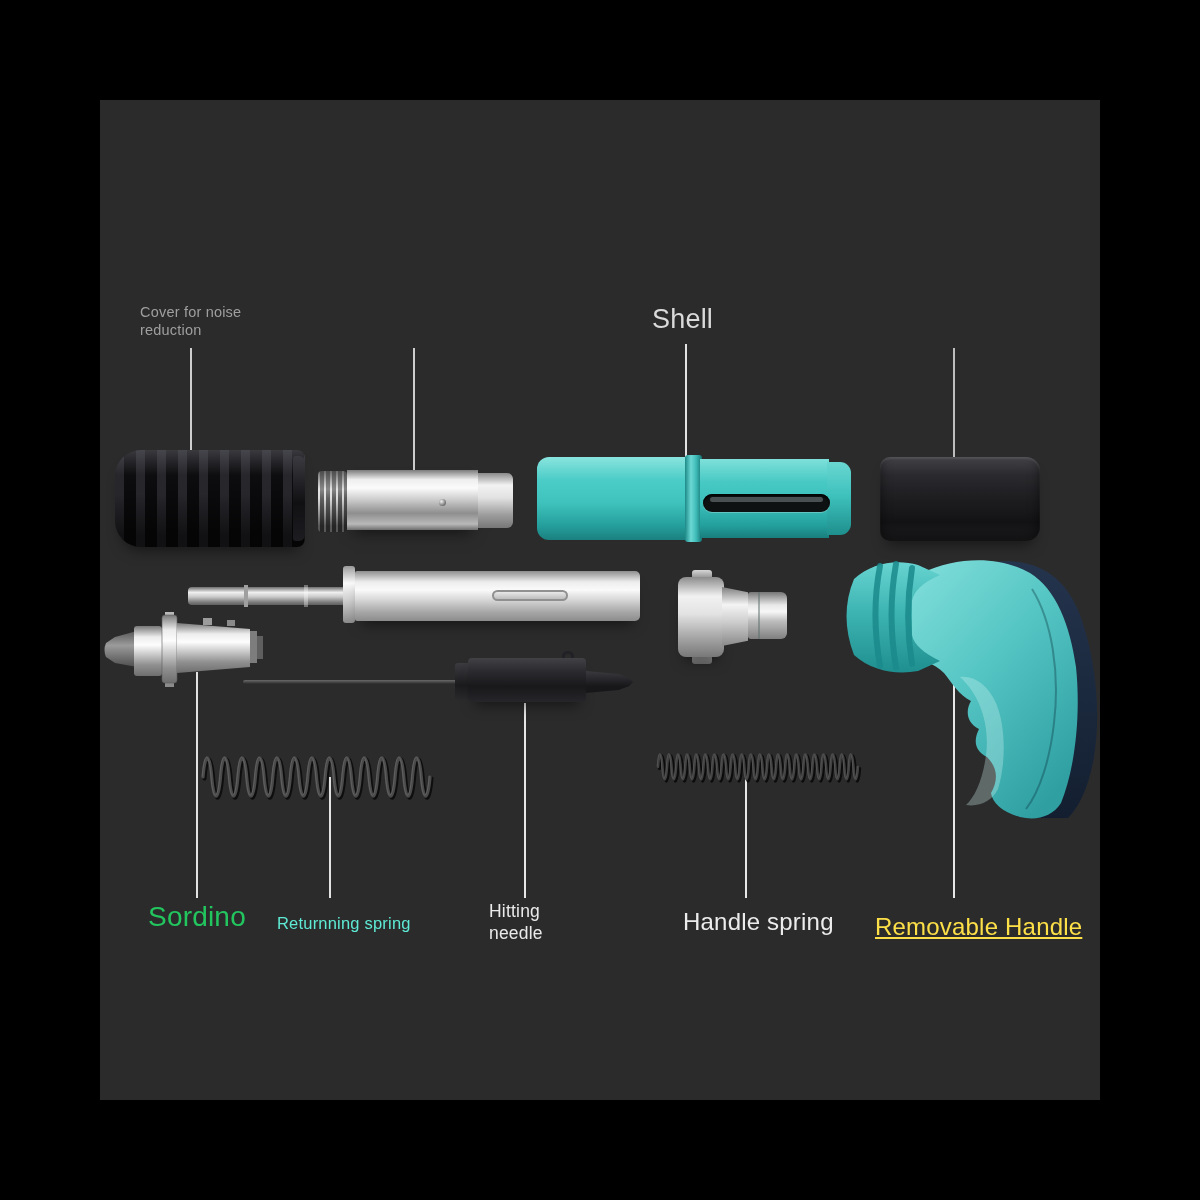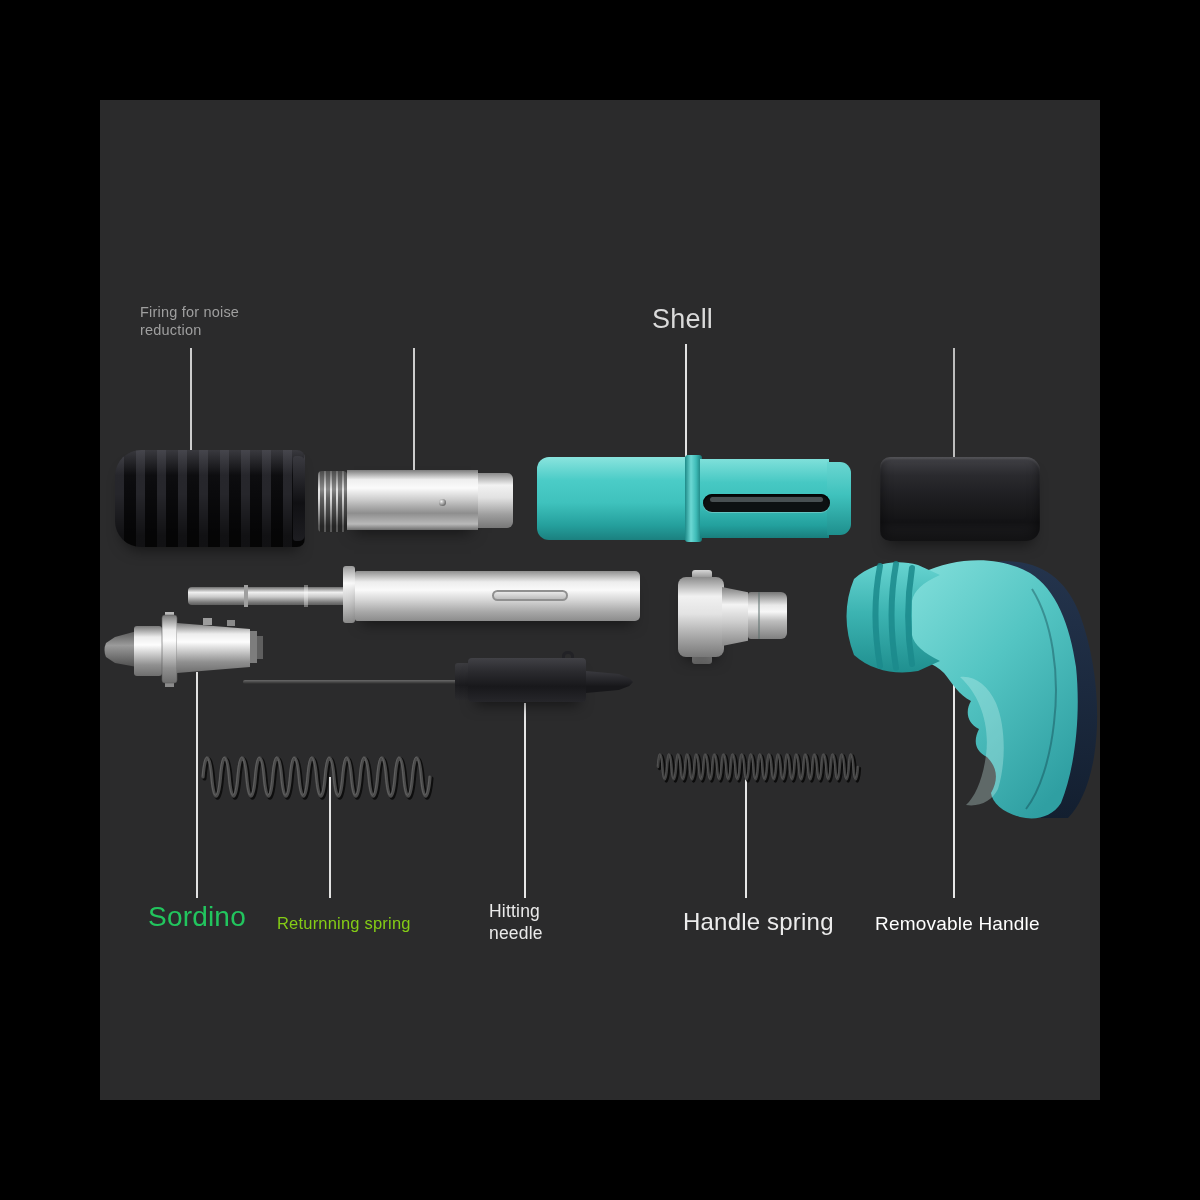--- a/index.html
+++ b/index.html
@@ -7,24 +7,24 @@
          font-family:"Liberation Sans","DejaVu Sans",sans-serif;}
   .canvas{position:absolute;left:100px;top:100px;width:1000px;height:1000px;background:#2b2b2c;overflow:hidden;}
 
   
   .lbl{position:absolute;white-space:pre-line;letter-spacing:.2px;}
   .lbl-cover{left:40px;top:203px;width:130px;font-size:14.5px;line-height:1.26;color:#9f9f9f;}
   .lbl-silencer{left:218px;top:195px;width:220px;font-size:20.5px;line-height:1.3;color:#c9c9c9;}
   .lbl-shell{left:552px;top:204px;font-size:27px;color:#dadada;}
   .lbl-rotating{left:788px;top:198px;width:150px;font-size:18.5px;line-height:1.35;color:#b3b3b3;}
   .lbl-sordino{left:48px;top:801px;font-size:28px;color:#22c55e;}
-  .lbl-returning{left:177px;top:814px;font-size:16.5px;color:#84cc16;}
+  .lbl-returning{left:177px;top:814px;font-size:16.5px;color:#5eead4;}
   .lbl-hitting{left:389px;top:801px;font-size:17.5px;line-height:1.25;font-weight:400;color:#eaeaea;}
   .lbl-firing{left:583px;top:808px;font-size:24px;color:#ececec;}
-  .lbl-removable{left:775px;top:813px;font-size:19px;color:#ffffff;}
+  .lbl-removable{left:775px;top:813px;font-size:24px;color:#fde047;text-decoration:underline;}
 
   
   .ld{position:absolute;width:2px;background:#cdcdcd;}
   .ld-cover{left:90px;top:248px;height:104px;}
   .ld-silencer{left:313px;top:248px;height:132px;}
   .ld-shell{left:585px;top:244px;height:146px;background:#e2e2e2;}
   .ld-rotating{left:853px;top:248px;height:134px;background:#bdbdbd;}
   .ld-sordino{left:96px;top:572px;height:226px;background:#e2e2e2;}
   .ld-returning{left:229px;top:677px;height:121px;background:#e2e2e2;}
   .ld-hitting{left:424px;top:603px;height:195px;background:#e6e6e6;}
@@ -130,21 +130,21 @@
     <div class="ld ld-cover"></div>
     <div class="ld ld-silencer"></div>
     <div class="ld ld-shell"></div>
     <div class="ld ld-rotating"></div>
     <div class="ld ld-sordino"></div>
     <div class="ld ld-returning"></div>
     <div class="ld ld-hitting"></div>
     <div class="ld ld-firing"></div>
     <div class="ld ld-removable"></div>
 
-    <div class="lbl lbl-cover">Firing for noise
+    <div class="lbl lbl-cover">Cover for noise
 reduction</div>
     <div class="lbl lbl-shell">Shell</div>
 
     <div class="lbl lbl-sordino">Sordino</div>
     <div class="lbl lbl-returning">Returnning spring</div>
     <div class="lbl lbl-hitting">Hitting
 needle</div>
     <div class="lbl lbl-firing">Handle spring</div>
     <div class="lbl lbl-removable">Removable Handle</div>
 

